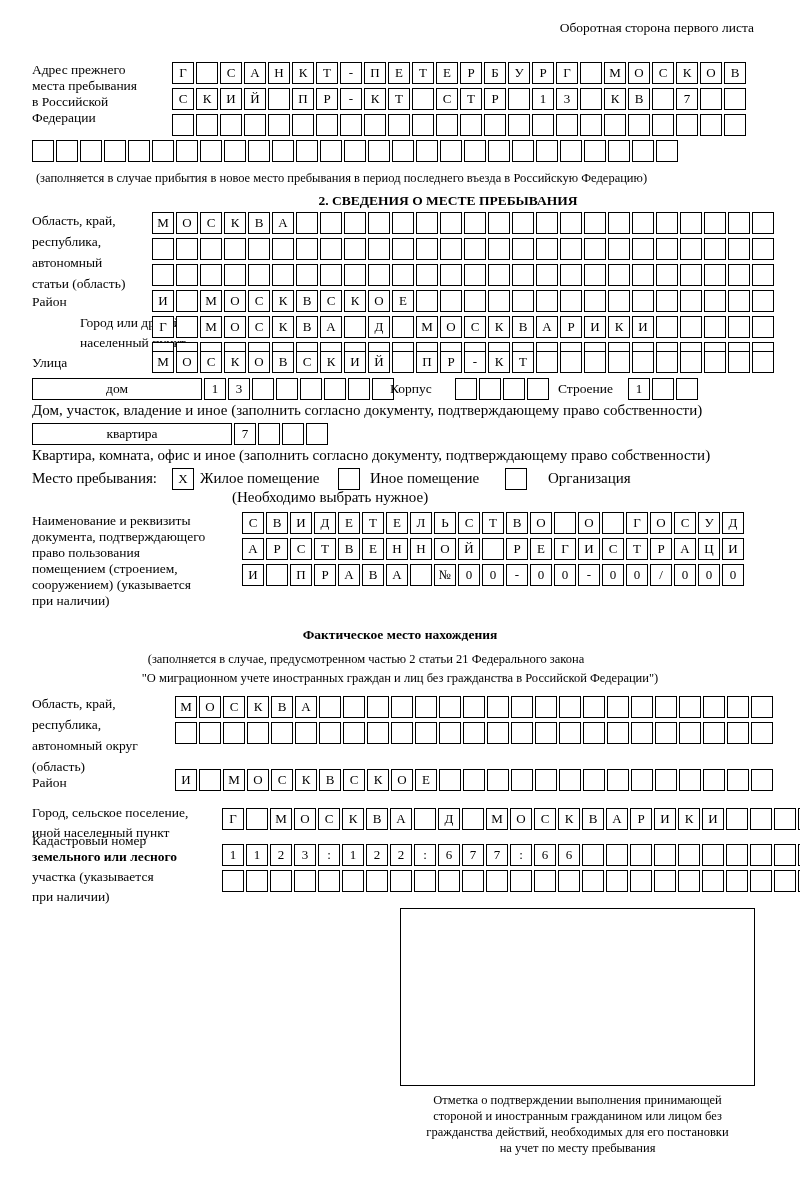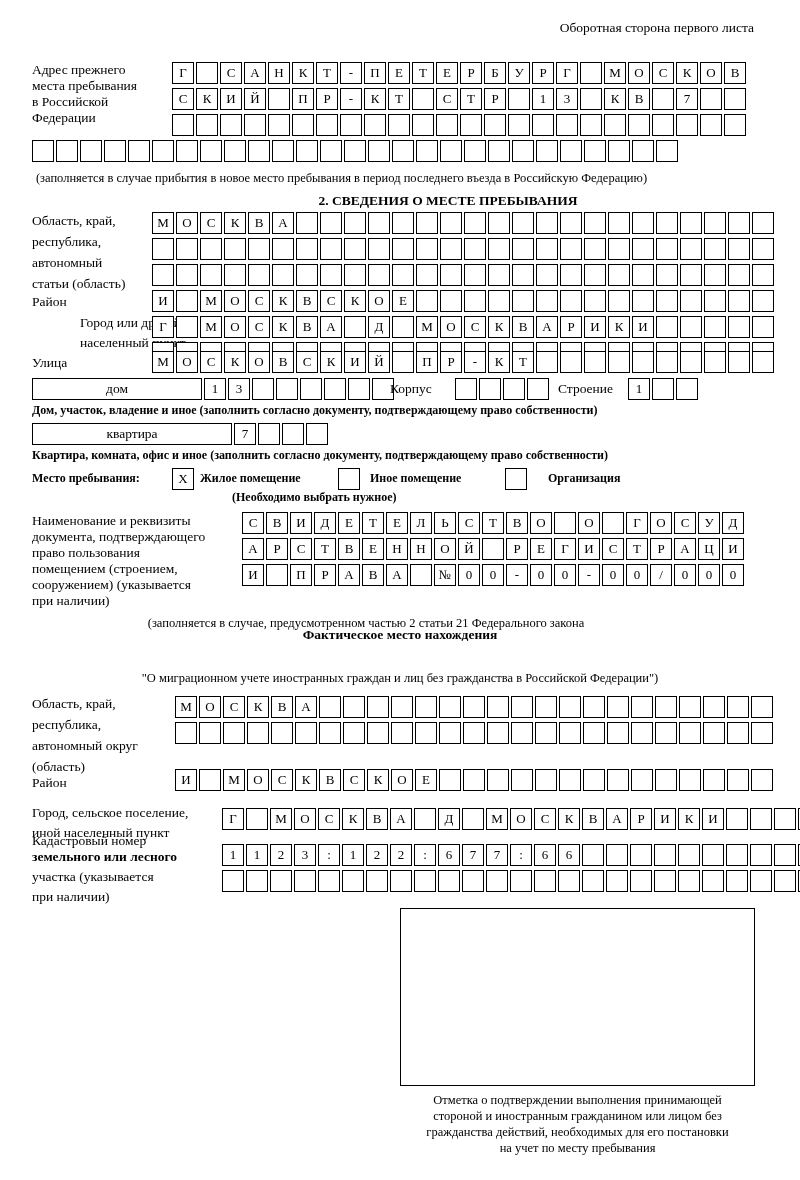--- a/index.html
+++ b/index.html
@@ -22,23 +22,22 @@
     padding: 0;
   }
   .hdr-right {
     position: absolute;
     top: 20px;
     right: 46px;
     font-size: 13.5px;
     white-space: nowrap;
   }
   .label {
-    font-size: 12px;
+    font-size: 15px;
     line-height: 15px;
-    font-weight: bold;
   }
   .section-title {
     text-align: center;
     font-weight: bold;
     font-size: 13.5px;
   }
   
   .cells {
     display: flex;
     flex-direction: row;
@@ -541,21 +540,21 @@
       <div class="cell">-</div>
       <div class="cell">0</div>
       <div class="cell">0</div>
       <div class="cell">/</div>
       <div class="cell">0</div>
       <div class="cell">0</div>
       <div class="cell last">0</div>
     </div>
 
   <div class="section-title" style="position:absolute; left:0; top:627px; width:800px;">Фактическое место нахождения</div>
-  <div class="footnote" style="left:0; top:615px; width:732px;">(заполняется в случае, предусмотренном частью 2 статьи 21 Федерального закона</div>
+  <div class="footnote" style="left:0; top:651px; width:732px;">(заполняется в случае, предусмотренном частью 2 статьи 21 Федерального закона</div>
   <div class="footnote" style="left:0; top:670px; width:800px;">"О миграционном учете иностранных граждан и лиц без гражданства в Российской Федерации")</div>
 
   <div class="blk-label" style="left:32px; top:696px;">
     <div>Область, край,</div>
     <div style="margin-top:5px;">республика,</div>
     <div style="margin-top:5px;">автономный округ</div>
     <div style="margin-top:5px;">(область)</div>
   </div>
   <div class="cells row-abs" id="ar1" style="left:175px; top:696px;">
       <div class="cell">М</div>

